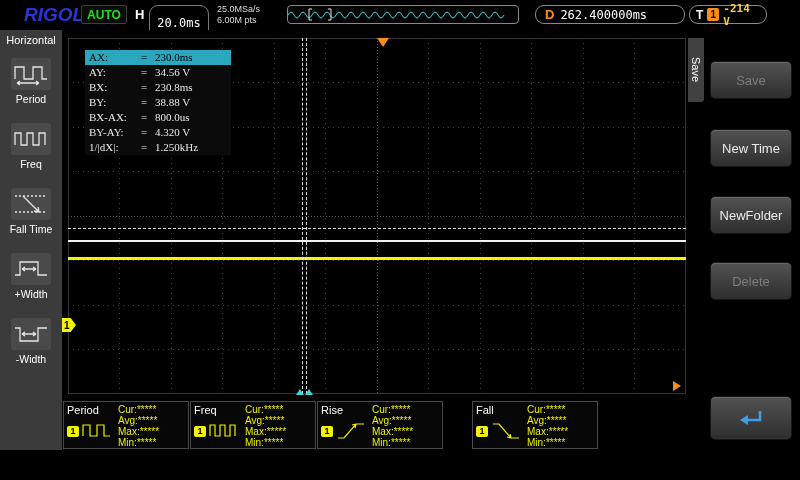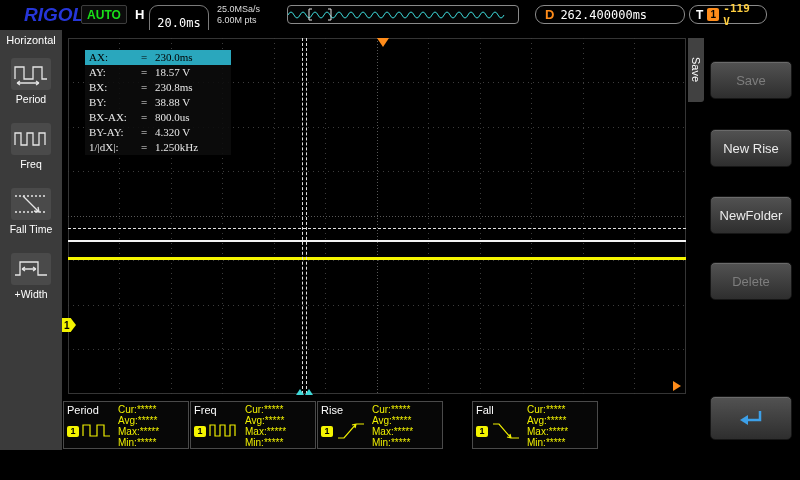--- a/index.html
+++ b/index.html
@@ -118,21 +118,21 @@
         <path d="M24 3 h-3 v11 h3 M40 3 h3 v11 h-3" fill="none" stroke="#e8e8e8" stroke-width="1"></path>
       </svg>
     </div>
     <div class="d-box">
       <span class="d-letter">D</span>
       <span class="d-value mono">262.400000ms</span>
     </div>
     <div class="t-box">
       <span class="t-letter">T</span>
       <span class="t-src">1</span>
-      <span class="t-level mono">-119 V</span>
+      <span class="t-level mono">-214 V</span>
     </div>
   </div>
 
   <div id="left-menu">
     <div class="menu-title">Horizontal</div>
 
     <div class="menu-item">
       <div class="menu-tile">
         <svg width="36" height="26" viewBox="0 0 36 26" fill="none" stroke="#e5e5e5" stroke-width="1.3">
           <path d="M2 18 V6 H11 V18 H20 V6 H29 V18 H34"></path>
@@ -166,20 +166,29 @@
     <div class="menu-item">
       <div class="menu-tile">
         <svg width="36" height="26" viewBox="0 0 36 26" fill="none" stroke="#e5e5e5" stroke-width="1.3">
           <path d="M2 19 h5 v-13 h18 v13 h9"></path>
           <path d="M9 13 h14 M9 13 l3 -2 M9 13 l3 2 M23 13 l-3 -2 M23 13 l-3 2"></path>
         </svg>
       </div>
       <div class="menu-label">+Width</div>
     </div>
 
+    <div class="menu-item">
+      <div class="menu-tile">
+        <svg width="36" height="26" viewBox="0 0 36 26" fill="none" stroke="#e5e5e5" stroke-width="1.3">
+          <path d="M2 7 h5 v13 h18 v-13 h9"></path>
+          <path d="M9 13 h14 M9 13 l3 -2 M9 13 l3 2 M23 13 l-3 -2 M23 13 l-3 2"></path>
+        </svg>
+      </div>
+      <div class="menu-label">-Width</div>
+    </div>
   </div>
 
   <div id="screen">
     <svg id="grid" width="618" height="356" shape-rendering="crispEdges">
       <rect x="0.5" y="0.5" width="617" height="355" fill="none" stroke="#353535"></rect>
       <g stroke="#3c3c3c" stroke-dasharray="1 4">
         <line x1="51.5" y1="0" x2="51.5" y2="356"></line>
           <line x1="103" y1="0" x2="103" y2="356"></line>
         <line x1="154.5" y1="0" x2="154.5" y2="356"></line>
           <line x1="206" y1="0" x2="206" y2="356"></line>
@@ -216,21 +225,21 @@
 
     <div id="cursor-box">
       <div class="crow hl">
         <span class="cl">AX:</span>
           <span class="ce">=</span>
           <span class="cv">230.0ms</span>
       </div>
       <div class="crow">
         <span class="cl">AY:</span>
           <span class="ce">=</span>
-          <span class="cv">18.57 V</span>
+          <span class="cv">34.56 V</span>
       </div>
       <div class="crow">
         <span class="cl">BX:</span>
           <span class="ce">=</span>
           <span class="cv">230.8ms</span>
       </div>
       <div class="crow">
         <span class="cl">BY:</span>
           <span class="ce">=</span>
           <span class="cv">38.88 V</span>
@@ -321,21 +330,21 @@
         <div>Avg:*****</div>
         <div>Max:*****</div>
         <div>Min:*****</div>
       </div>
     </div>
   </div>
 
   <div id="right-panel">
     <div class="vtab">Save</div>
     <div class="skey disabled" style="top:31px;">Save</div>
-    <div class="skey" style="top:99px;">New Rise</div>
+    <div class="skey" style="top:99px;">New Time</div>
     <div class="skey" style="top:166px;">NewFolder</div>
     <div class="skey disabled" style="top:232px;">Delete</div>
     <div class="skey skey-enter">
       <svg width="30" height="24" viewBox="0 0 30 24">
         <path d="M24 5 V14 H11" fill="none" stroke="#3da0e8" stroke-width="2.5"></path>
         <path d="M12 9 L4 14 L12 19 Z" fill="#3da0e8"></path>
       </svg>
     </div>
   </div>
 

